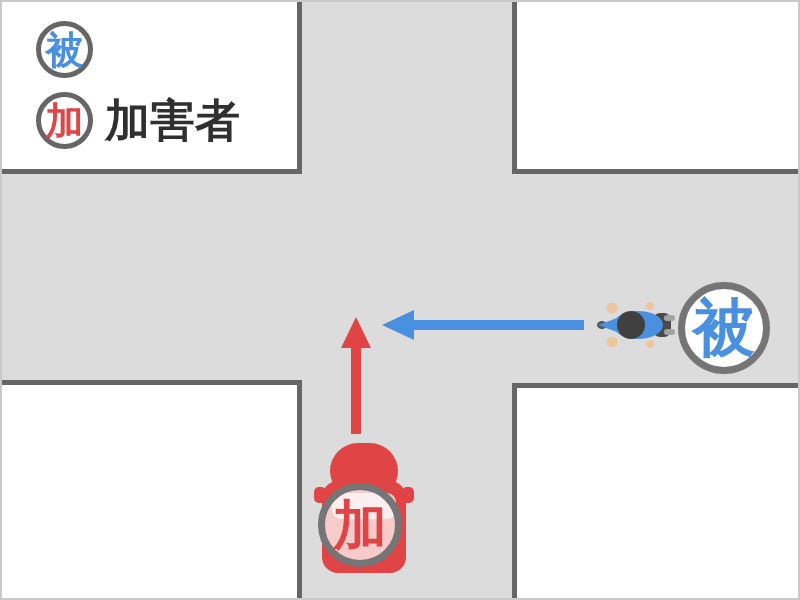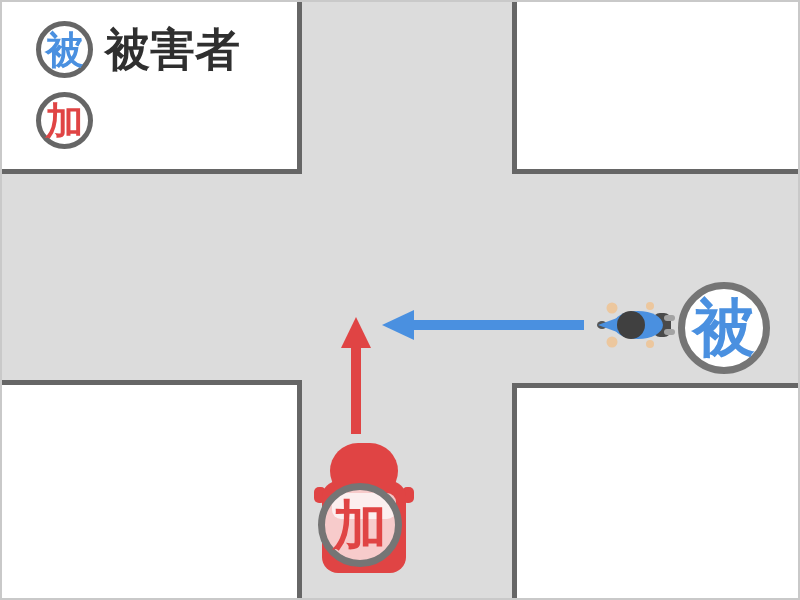--- a/index.html
+++ b/index.html
@@ -111,24 +111,24 @@
   }
 </style>
 </head>
 <body>
 
 <div class="canvas">
 
   <div class="block tl">
     <div class="legend-row row1">
       <span class="legend-circle blue">被</span>
-      <span class="legend-label">被害者</span>
     </div>
     <div class="legend-row row2">
       <span class="legend-circle red">加</span>
+      <span class="legend-label">加害者</span>
     </div>
   </div>
   <div class="block tr"></div>
   <div class="block bl"></div>
   <div class="block br"></div>
 
   <svg class="scene" viewBox="0 0 800 600">
 
     <g>
       <line x1="584" y1="325" x2="412" y2="325" stroke="#4a90e0" stroke-width="10"></line>

